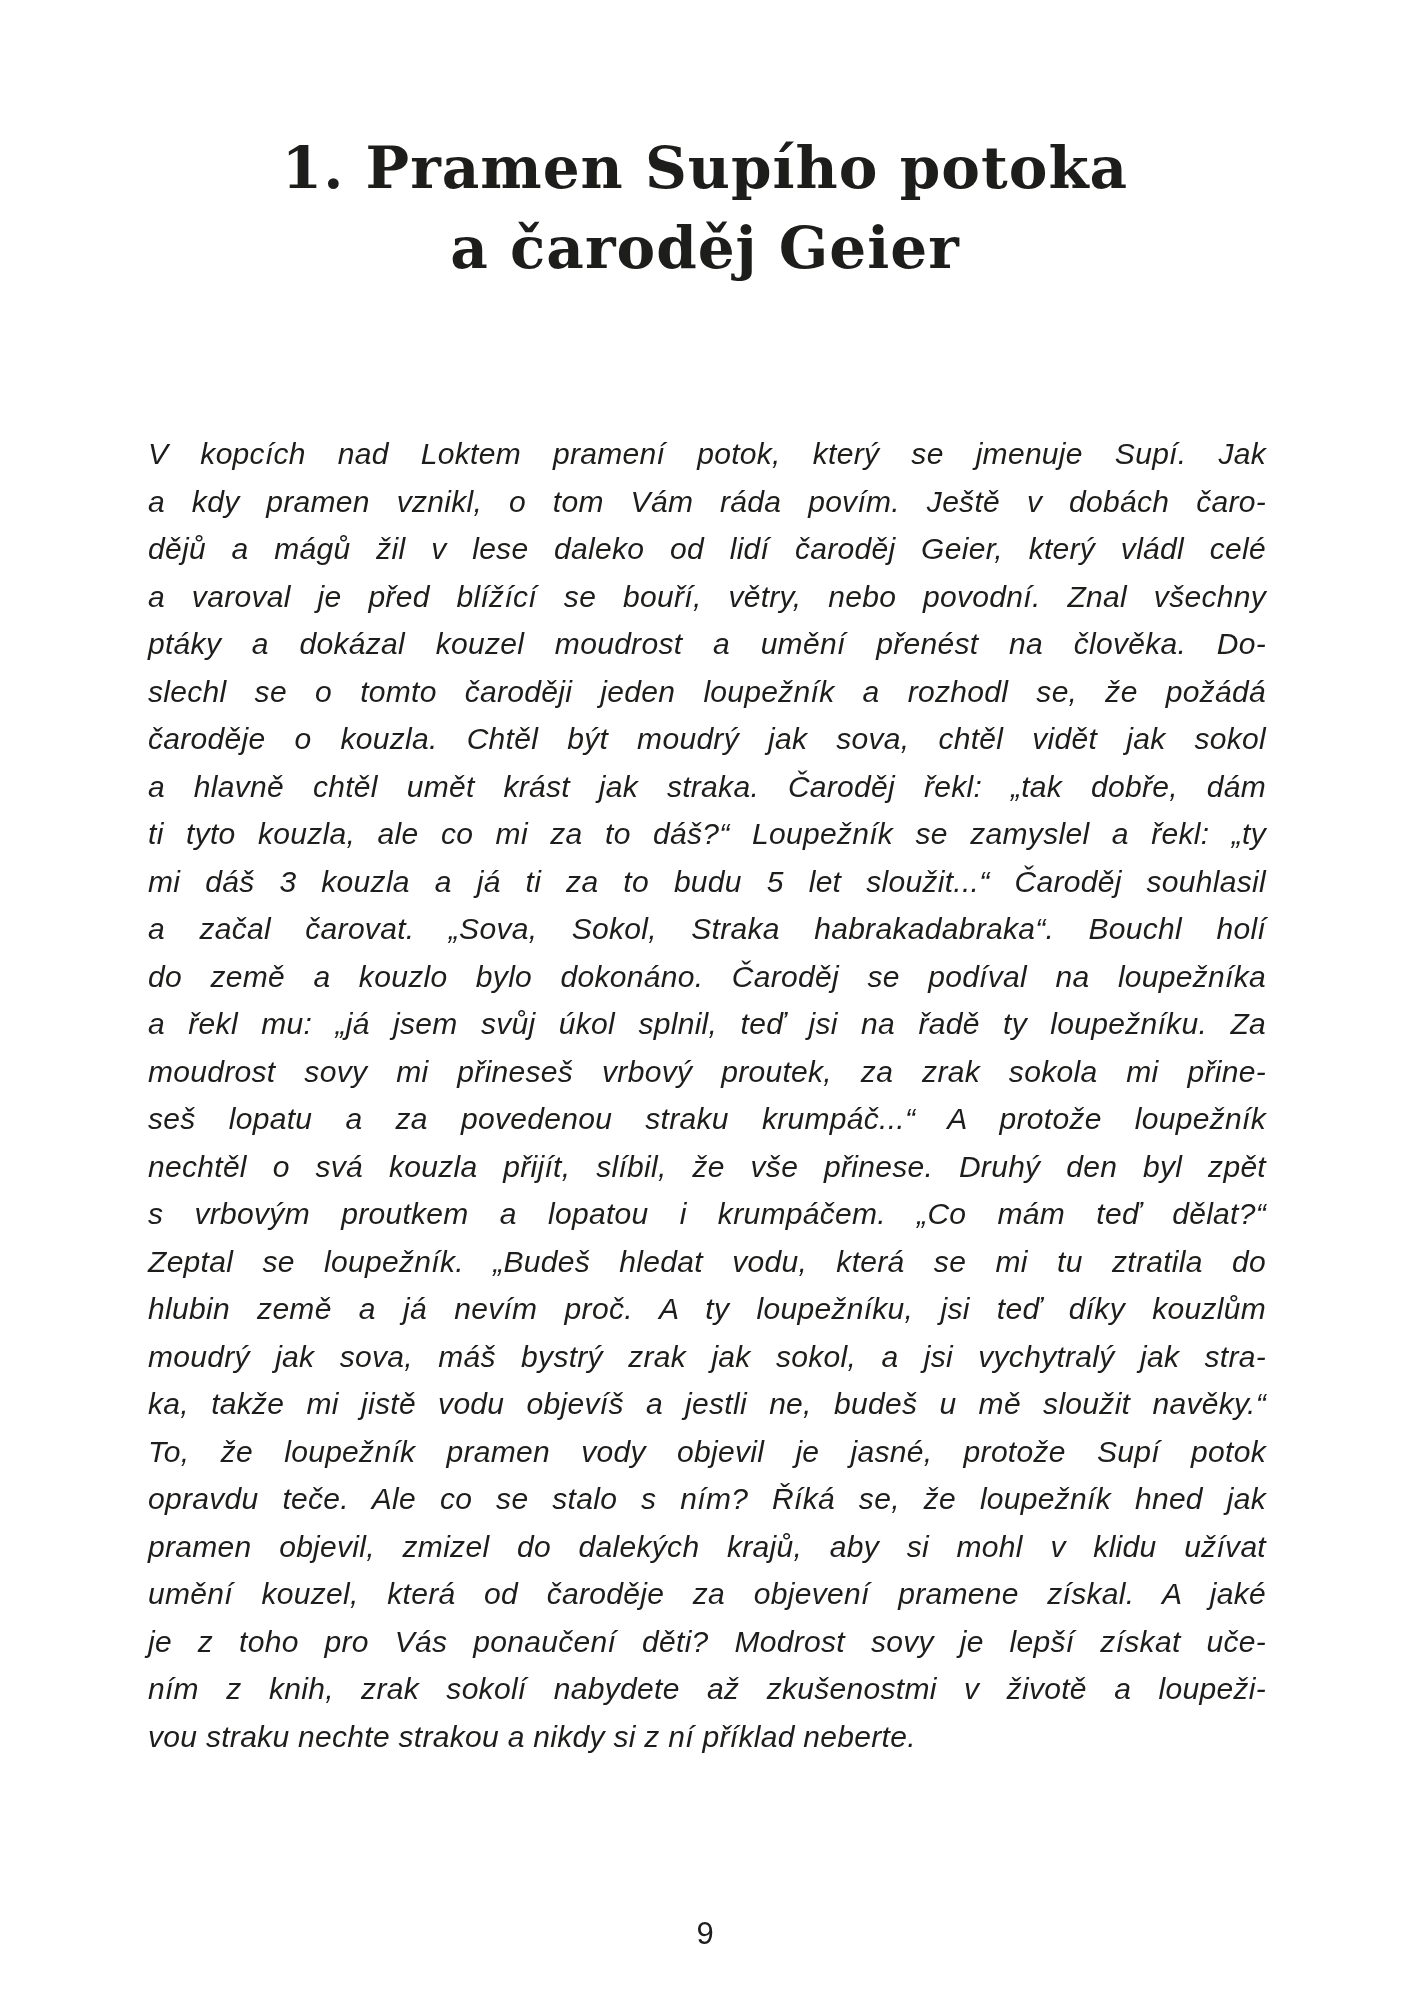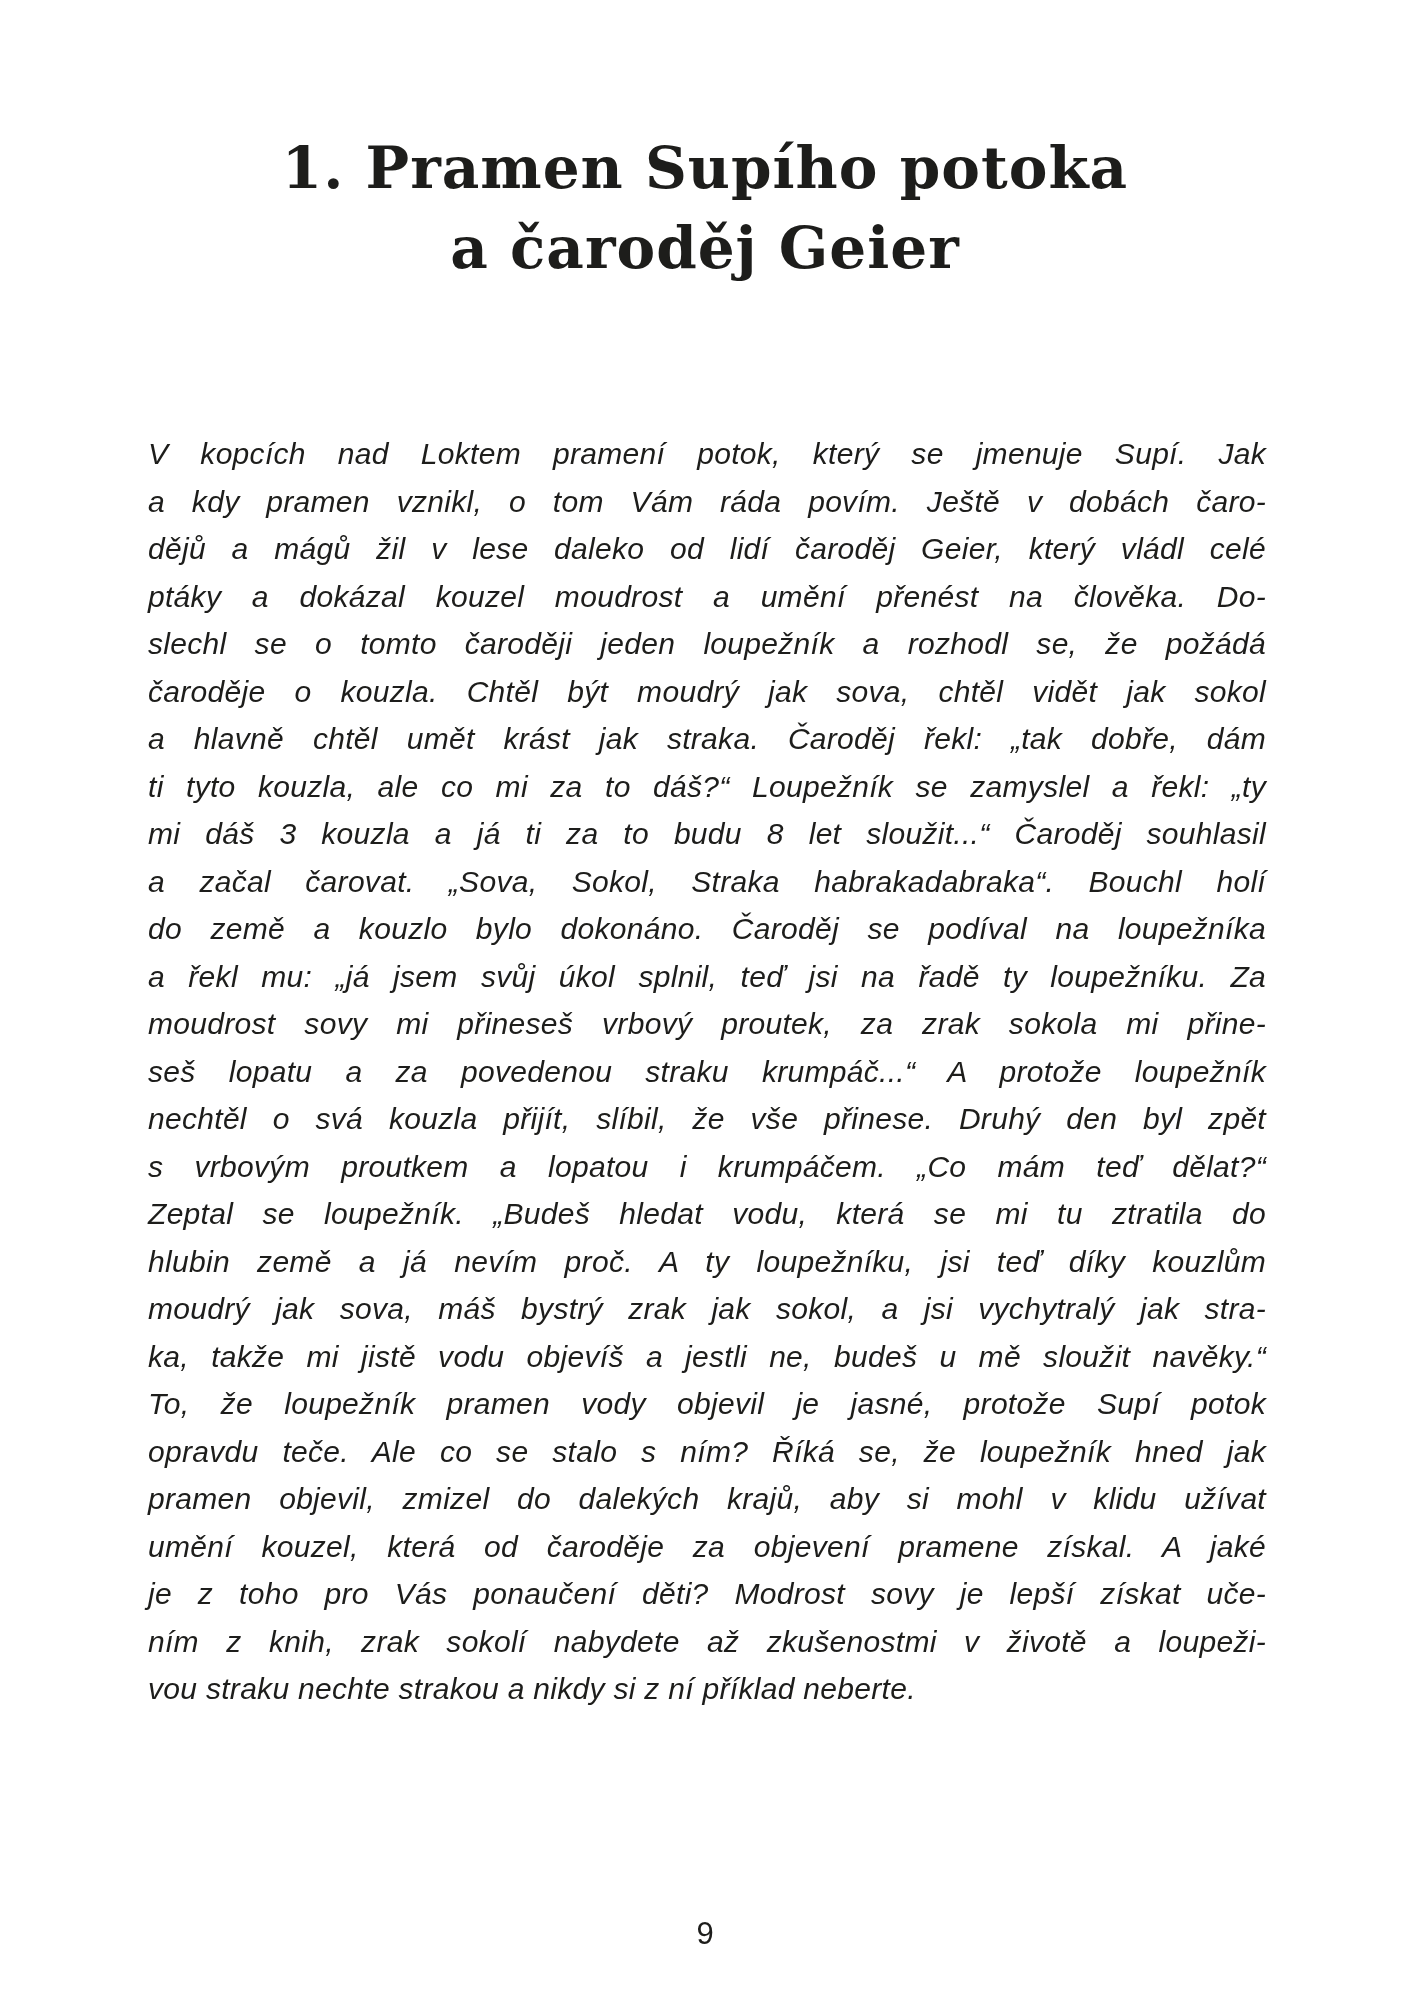--- a/index.html
+++ b/index.html
@@ -66,26 +66,27 @@
 
   <div class="chapter-title">
     <div>1. Pramen Supího potoka</div>
     <div>a čaroděj Geier</div>
   </div>
 
   <div class="body-block">
       <div class="line">V kopcích nad Loktem pramení potok, který se jmenuje Supí. Jak</div>
       <div class="line">a kdy pramen vznikl, o tom Vám ráda povím. Ještě v dobách čaro-</div>
       <div class="line">dějů a mágů žil v lese daleko od lidí čaroděj Geier, který vládl celé</div>
+      <div class="line">a varoval je před blížící se bouří, větry, nebo povodní. Znal všechny</div>
       <div class="line">ptáky a dokázal kouzel moudrost a umění přenést na člověka. Do-</div>
       <div class="line">slechl se o tomto čaroději jeden loupežník a rozhodl se, že požádá</div>
       <div class="line">čaroděje o kouzla. Chtěl být moudrý jak sova, chtěl vidět jak sokol</div>
       <div class="line">a hlavně chtěl umět krást jak straka. Čaroděj řekl: „tak dobře, dám</div>
       <div class="line">ti tyto kouzla, ale co mi za to dáš?“ Loupežník se zamyslel a řekl: „ty</div>
-      <div class="line">mi dáš 3 kouzla a já ti za to budu 8 let sloužit...“ Čaroděj souhlasil</div>
+      <div class="line">mi dáš 3 kouzla a já ti za to budu 5 let sloužit...“ Čaroděj souhlasil</div>
       <div class="line">a začal čarovat. „Sova, Sokol, Straka habrakadabraka“. Bouchl holí</div>
       <div class="line">do země a kouzlo bylo dokonáno. Čaroděj se podíval na loupežníka</div>
       <div class="line">a řekl mu: „já jsem svůj úkol splnil, teď jsi na řadě ty loupežníku. Za</div>
       <div class="line">moudrost sovy mi přineseš vrbový proutek, za zrak sokola mi přine-</div>
       <div class="line">seš lopatu a za povedenou straku krumpáč...“ A protože loupežník</div>
       <div class="line">nechtěl o svá kouzla přijít, slíbil, že vše přinese. Druhý den byl zpět</div>
       <div class="line">s vrbovým proutkem a lopatou i krumpáčem. „Co mám teď dělat?“</div>
       <div class="line">Zeptal se loupežník. „Budeš hledat vodu, která se mi tu ztratila do</div>
       <div class="line">hlubin země a já nevím proč. A ty loupežníku, jsi teď díky kouzlům</div>
       <div class="line">moudrý jak sova, máš bystrý zrak jak sokol, a jsi vychytralý jak stra-</div>

